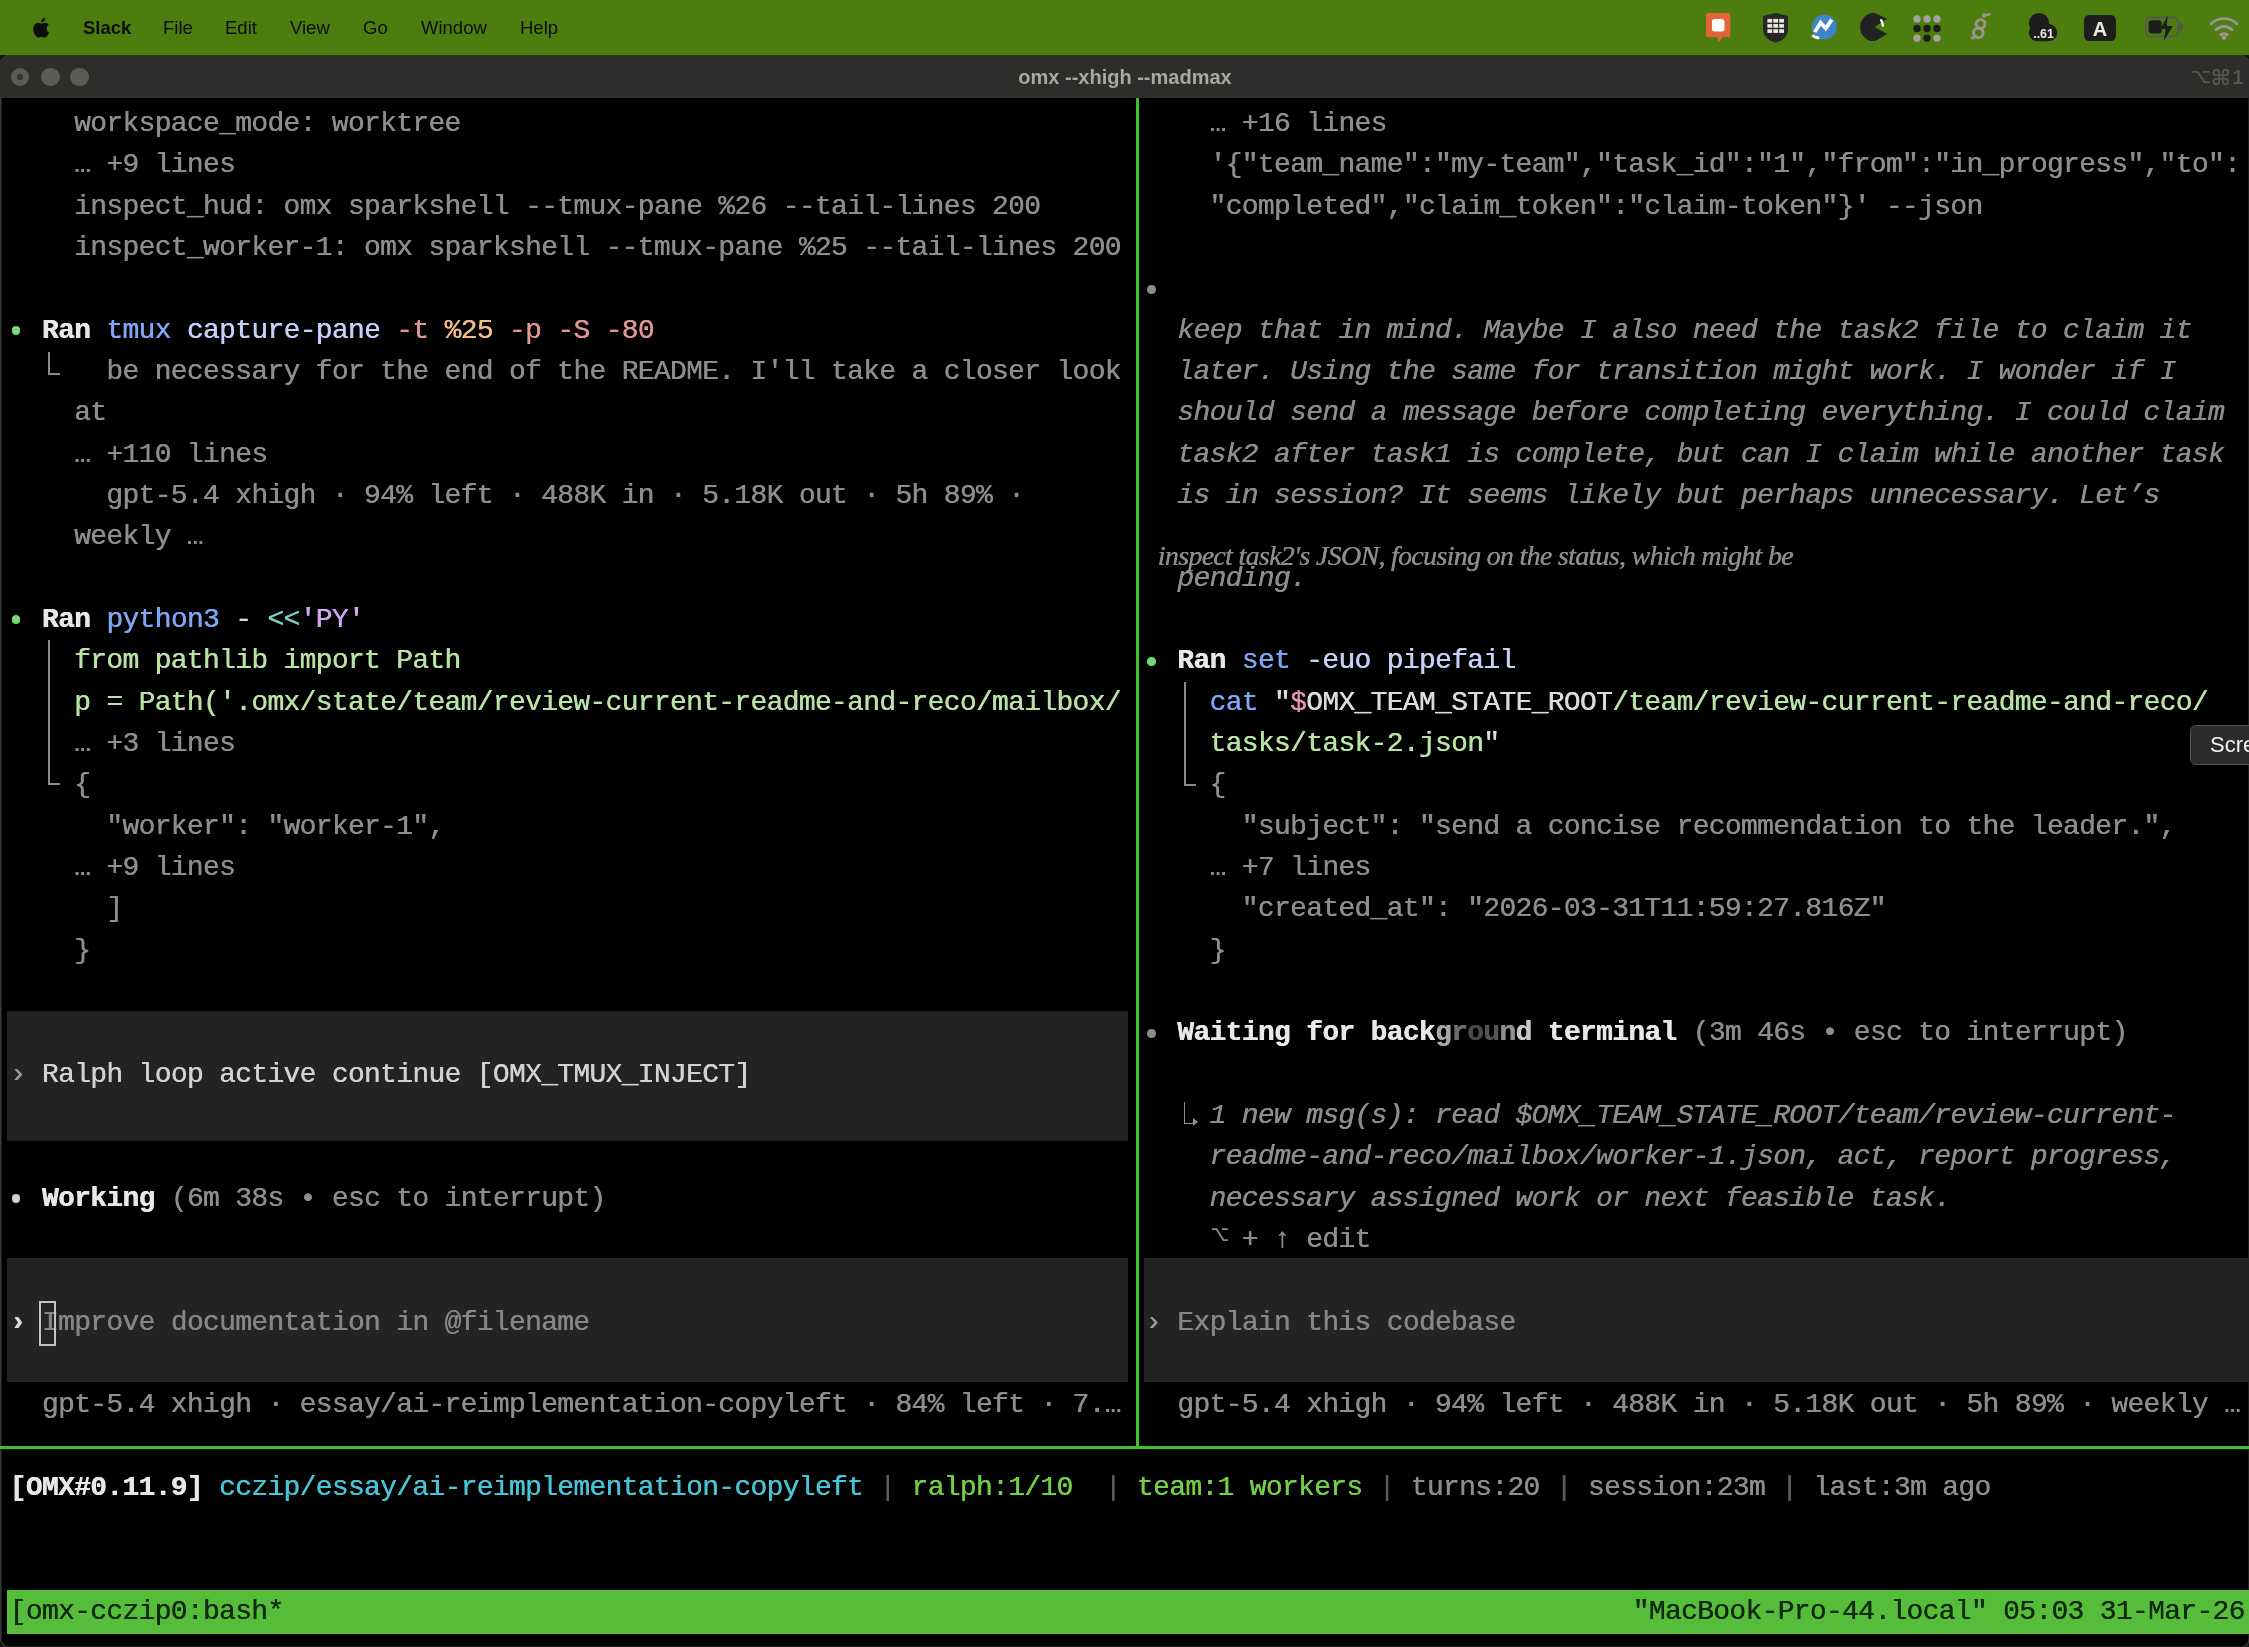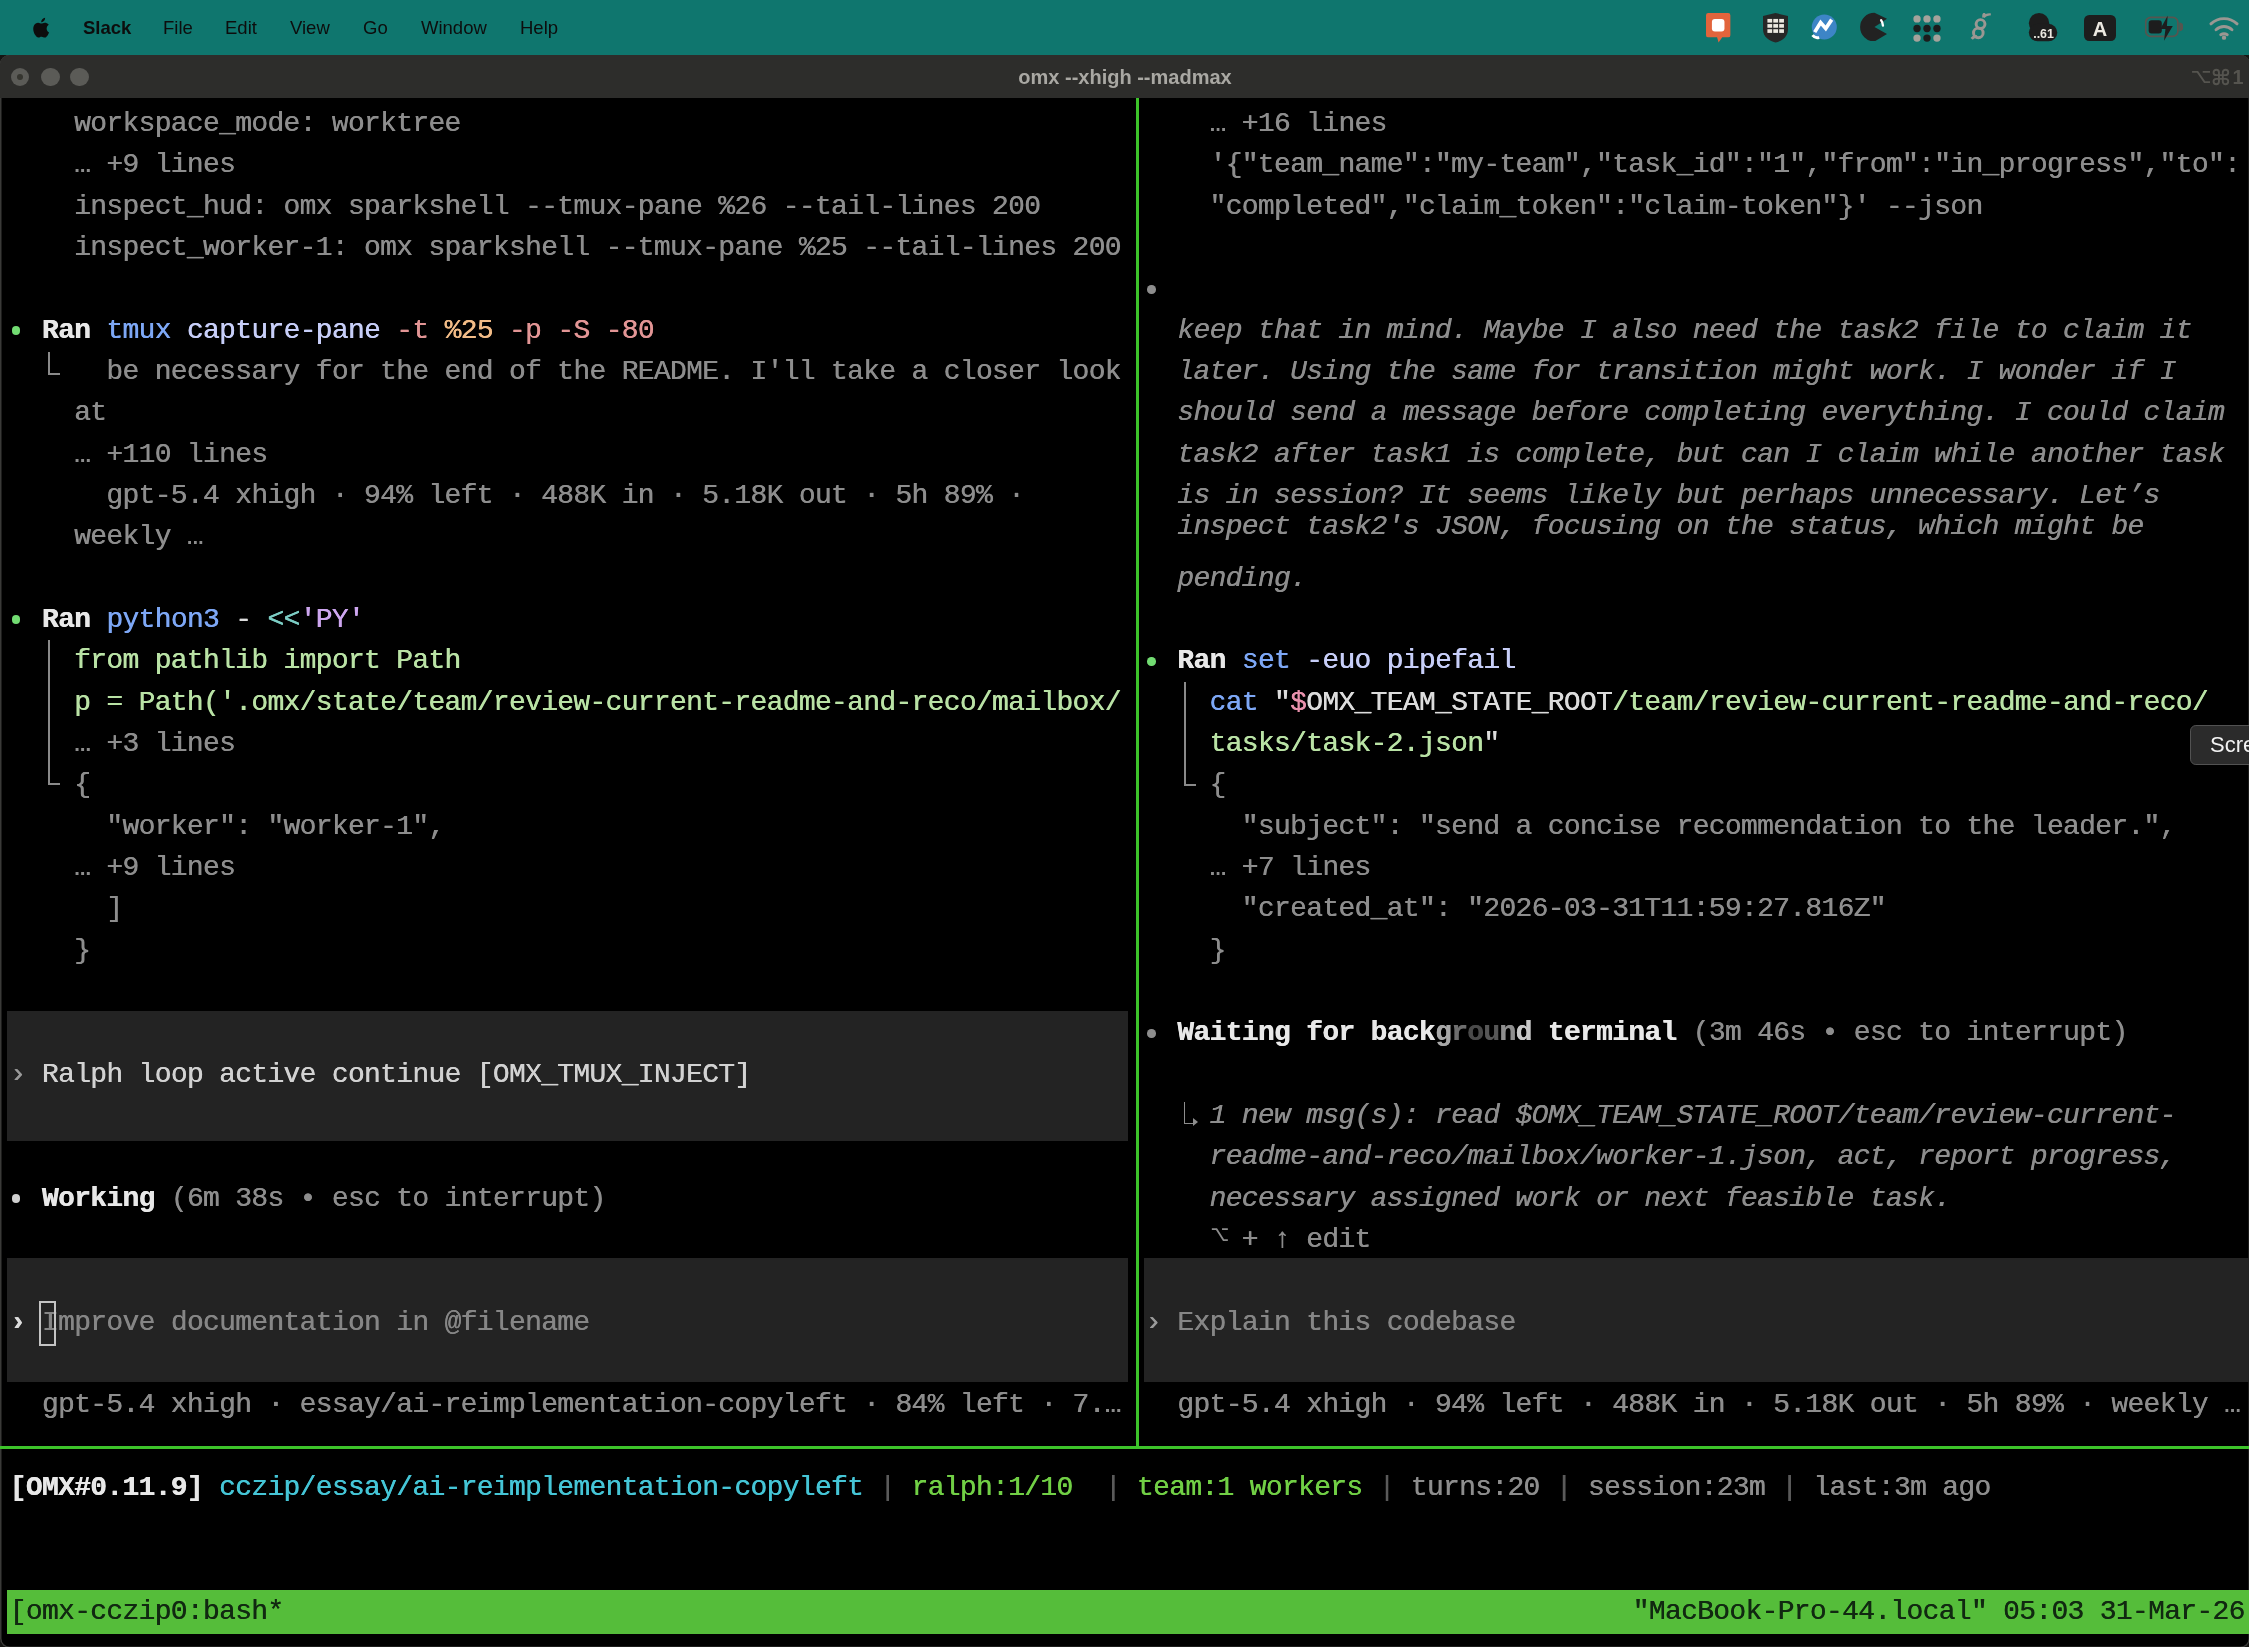--- a/index.html
+++ b/index.html
@@ -1,16 +1,16 @@
 <!DOCTYPE html>
 <html style="font-size:11.8px"><head><meta charset="utf-8"><style>
 html,body{margin:0;padding:0;}
 body{width:2250px;height:1648px;background:#151513;overflow:hidden;position:relative;
      font-family:"Liberation Mono",monospace;}
-#menubar{position:absolute;left:0;top:0;width:2250px;height:55px;background:#0f766e;
+#menubar{position:absolute;left:0;top:0;width:2250px;height:55px;background:#4d7c0f;
   font-family:"Liberation Sans",sans-serif;font-size:18.5px;color:#0d0d0d;}
 .mi{position:absolute;top:0;height:55px;line-height:56px;white-space:pre;}
 #win{position:absolute;left:0;top:55px;width:2250px;height:1593px;background:#000;
   border-radius:9.6px;overflow:hidden;box-shadow:inset 0 0 0 1.5px #3a3a38, inset 0 2.2px 0 #71716f;}
 #titlebar{position:absolute;left:0;top:0;width:2250px;height:43px;background:#2d2d2b;}
 .tl{position:absolute;top:12.5px;width:18.5px;height:18.5px;border-radius:50%;background:#5b5b57;}
 #title{position:absolute;left:0;top:0;width:2250px;height:43px;line-height:44px;text-align:center;
   font-family:"Liberation Sans",sans-serif;font-weight:bold;font-size:20px;color:#a9a8a3;}
 .r{position:absolute;height:41px;line-height:41px;white-space:pre;font-size:28px;letter-spacing:-0.7px;color:#8d8d8d;text-shadow:0.4px 0 0 currentColor;}
 .r span{letter-spacing:-0.7px;}
@@ -165,21 +165,21 @@
 <div class="r" style="left:9.6px;top:1247px;"><span class="promptb">› </span><span class="ph">Improve documentation in @filename</span></div>
 <div class="r" style="left:9.6px;top:1329px;"><span class="g">  gpt-5.4 xhigh · essay/ai-reimplementation-copyleft · 84% left · 7.…</span></div>
 <div class="r" style="left:1145px;top:48px;"><span class="g">    … +16 lines</span></div>
 <div class="r" style="left:1145px;top:89px;"><span class="g">    '{"team_name":"my-team","task_id":"1","from":"in_progress","to":</span></div>
 <div class="r" style="left:1145px;top:131px;"><span class="g">    "completed","claim_token":"claim-token"}' --json</span></div>
 <div class="r" style="left:1145px;top:255px;"><span class="gi">  keep that in mind. Maybe I also need the task2 file to claim it</span></div>
 <div class="r" style="left:1145px;top:296px;"><span class="gi">  later. Using the same for transition might work. I wonder if I</span></div>
 <div class="r" style="left:1145px;top:337px;"><span class="gi">  should send a message before completing everything. I could claim</span></div>
 <div class="r" style="left:1145px;top:379px;"><span class="gi">  task2 after task1 is complete, but can I claim while another task</span></div>
 <div class="r" style="left:1145px;top:420px;"><span class="gi">  is in session? It seems likely but perhaps unnecessary. Let’s</span></div>
-<div class="r" style="left:1145px;top:451px;"><span class="gi">  inspect task2's JSON, focusing on the status, which might be</span></div>
+<div class="r" style="left:1145px;top:480px;font-family:Liberation Serif, serif;"><span class="gi">  inspect task2's JSON, focusing on the status, which might be</span></div>
 <div class="r" style="left:1145px;top:503px;"><span class="gi">  pending.</span></div>
 <div class="r" style="left:1145px;top:627px;"><span class="g">    </span><span class="blue">cat</span><span class="g"> </span><span class="w">"</span><span class="dollar">$</span><span class="w">OMX_TEAM_STATE_ROOT</span><span class="pyg">/team/review-current-readme-and-reco/</span></div>
 <div class="r" style="left:1145px;top:585px;"><span class="g">  </span><span class="wb">Ran</span><span class="g"> </span><span class="blue">set</span><span class="g"> </span><span class="lav">-euo pipefail</span></div>
 <div class="r" style="left:1145px;top:668px;"><span class="pyg">    tasks/task-2.json</span><span class="w">"</span></div>
 <div class="r" style="left:1145px;top:709px;"><span class="g">    {</span></div>
 <div class="r" style="left:1145px;top:751px;"><span class="g">      "subject": "send a concise recommendation to the leader.",</span></div>
 <div class="r" style="left:1145px;top:792px;"><span class="g">    … +7 lines</span></div>
 <div class="r" style="left:1145px;top:833px;"><span class="g">      "created_at": "2026-03-31T11:59:27.816Z"</span></div>
 <div class="r" style="left:1145px;top:875px;"><span class="g">    }</span></div>
 <div class="r" style="left:1145px;top:957px;"><span class="g">  </span><span class="wb">Waiting for back</span><span style="color:#a8a8a8;font-weight:bold">g</span><span style="color:#6e6e6e;font-weight:bold">r</span><span style="color:#4a4a4a;font-weight:bold">o</span><span style="color:#575757;font-weight:bold">u</span><span style="color:#8f8f8f;font-weight:bold">n</span><span style="color:#c8c8c8;font-weight:bold">d</span><span class="wb"> terminal</span><span class="g"> (3m 46s • esc to interrupt)</span></div>

